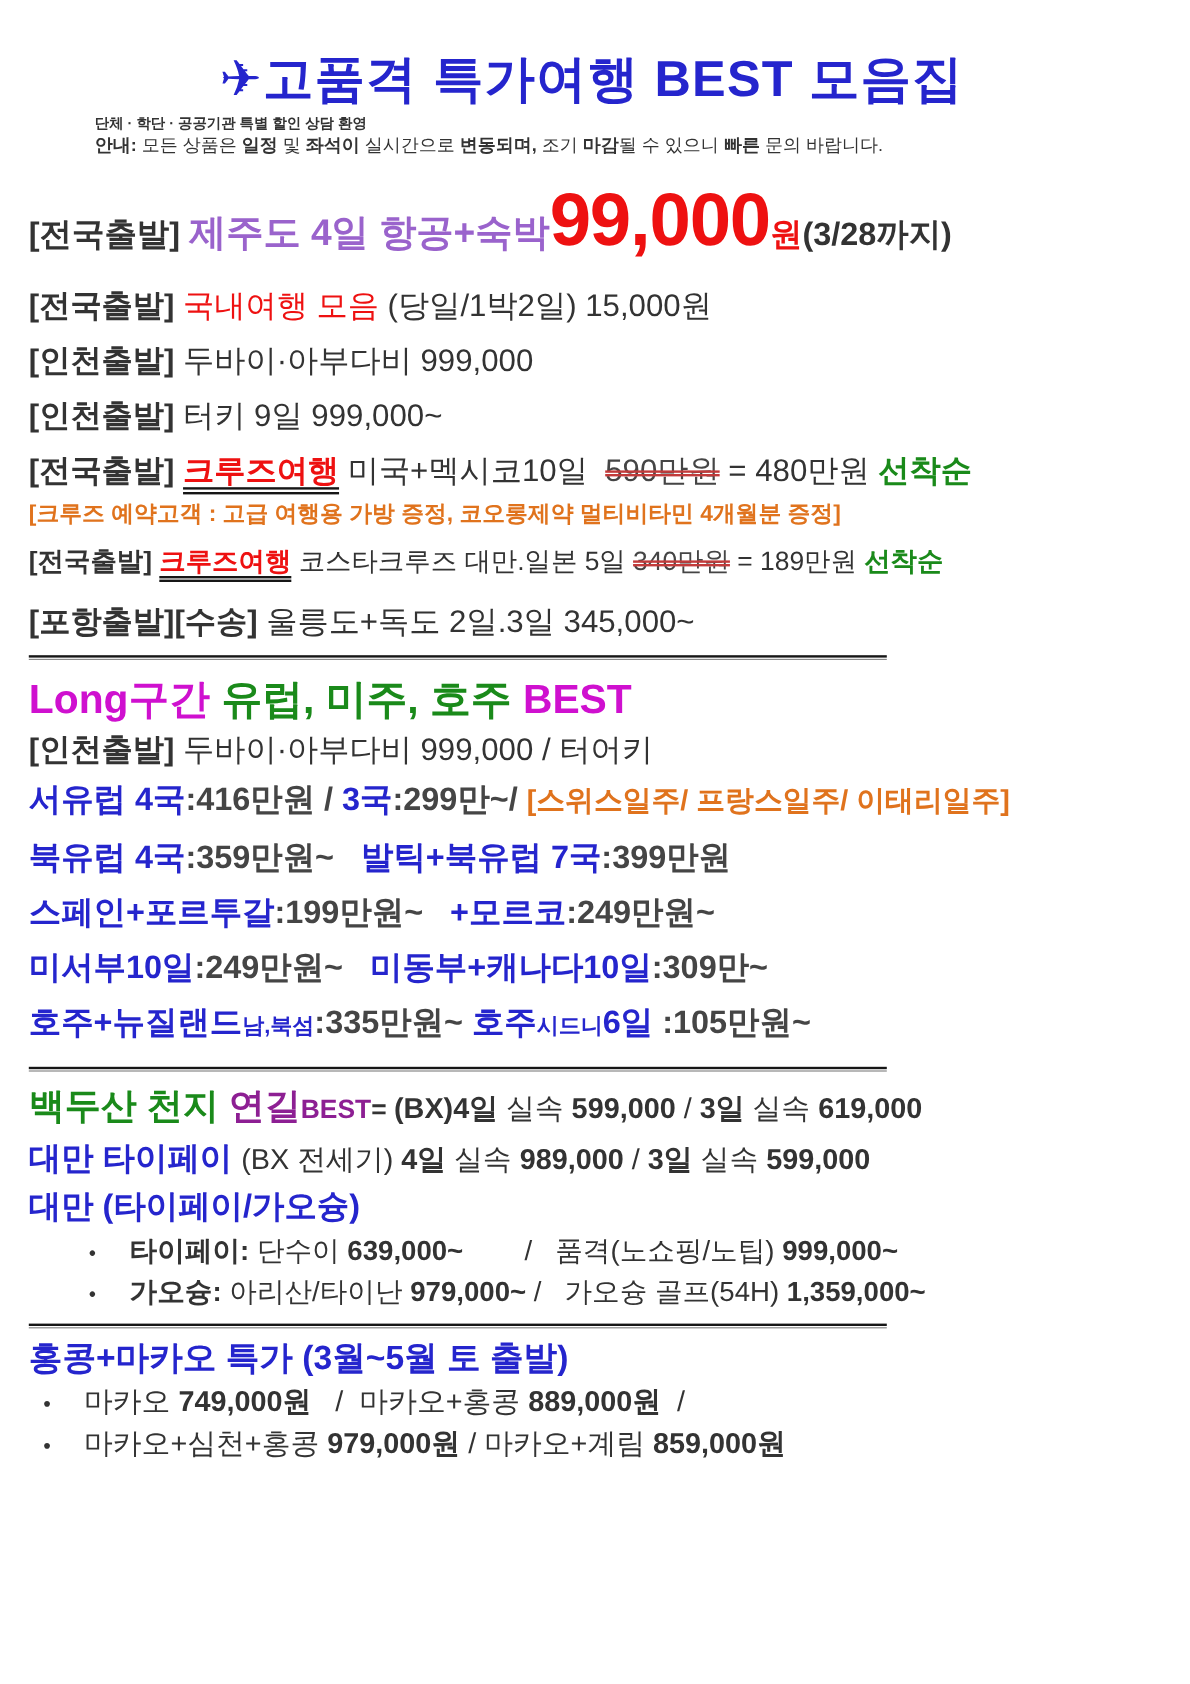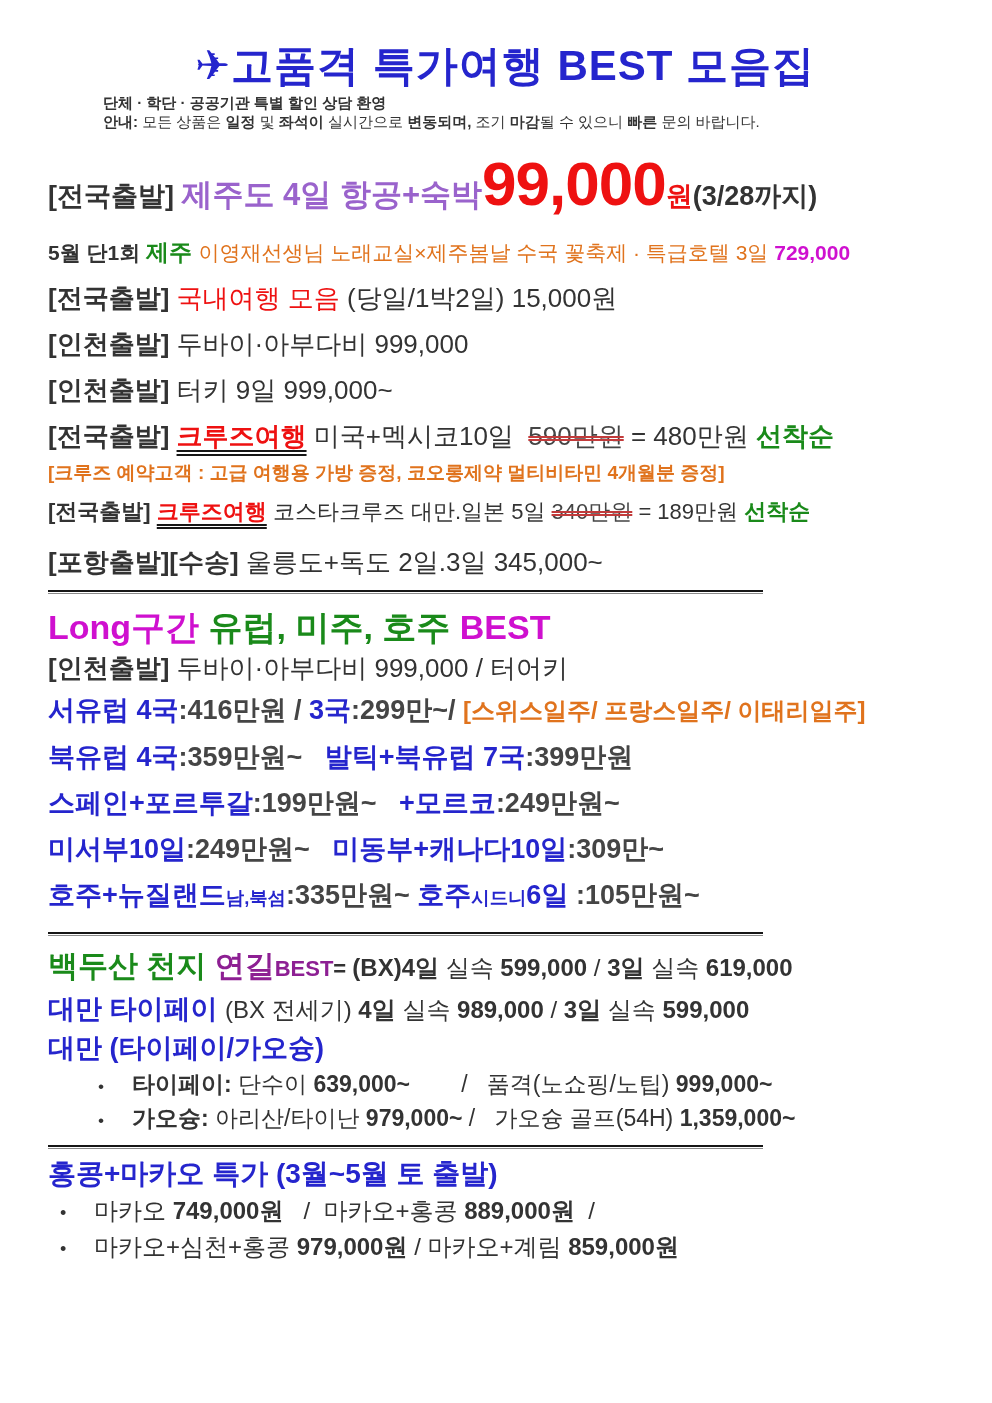--- a/index.html
+++ b/index.html
@@ -1,23 +1,23 @@
 <!DOCTYPE html>
 <html style="--blue: #2525cd; --ink: #333333; --ink2: #454545; --purple: #9a63cc; --red: #ee1111; --green: #1a8a1a; --orange: #e0731d; --magenta: #cf10cf; --violet: #8d1f93; --strike: #c23b3b;"><head>
 <meta charset="utf-8">
 <style>
   *{margin:0;padding:0;box-sizing:border-box}
   html,body{width:992px;height:1403px}
   body{background:#ffffff;font-family:"Liberation Sans","DejaVu Sans",sans-serif;overflow:hidden;color:#333}
-  .page{width:992px;height:1403px;padding:40px 30px 0 48px}
+  .page{width:992px;height:1403px;padding:40px 30px 0 24px}
   .title{text-align:center;font-size:42px;font-weight:800;color:var(--blue);line-height:52px;letter-spacing:1px;white-space:pre}
   .subs{margin:2px 0 0 55px}
   .line{white-space:pre-wrap}
   
-  .l-s1{font-size:15px;font-weight:700;color:var(--ink);line-height:18px}
+  .l-s1{font-size:12px;font-weight:700;color:var(--ink);line-height:18px}
   .l-s2{font-size:15px;color:var(--ink);line-height:19px}
   .l-hero{margin-top:20px;font-size:27px;font-weight:700;line-height:66px;margin-bottom:8px}
   .l-sub{font-size:21px;line-height:30px;margin-bottom:12px}
   .l-std{font-size:26px;line-height:36px;margin-bottom:10px}
   .l-note{font-size:19px;line-height:26px;margin-bottom:10px}
   .l-costa{font-size:22px;line-height:32px;margin-bottom:16px}
   .l-h2{font-size:34px;line-height:46px;margin-bottom:0}
   .l-blue{font-size:27px;line-height:36px;margin-bottom:10px}
   .l-baek{font-size:24px;line-height:40px;margin-bottom:2px}
   .l-b2{font-size:24px;line-height:36px;margin-bottom:2px}
@@ -56,21 +56,20 @@
 <body>
 
 <div class="page">
   <div class="title"><span>✈</span><span>고품격 특가여행 BEST 모음집</span></div>
   <div class="subs">
       <div class="line l-s1"><span class="sg ">단체 · 학단 · 공공기관 특별 할인 상담 환영</span></div>
       <div class="line l-s2"><span class="sg b">안내:</span><span class="sg "> 모든 상품은 </span><span class="sg b">일정</span><span class="sg "> 및 </span><span class="sg b">좌석이</span><span class="sg "> 실시간으로 </span><span class="sg b">변동되며,</span><span class="sg "> 조기 </span><span class="sg b">마감</span><span class="sg ">될 수 있으니 </span><span class="sg b">빠른</span><span class="sg "> 문의 바랍니다.</span></div>
     </div>
   <div>
       <div class="line l-hero"><span class="sg bkb">[전국출발] </span><span class="sg purpleb">제주도 4일 항공+숙박</span><span class="sg redhuge">99,000</span><span class="sg redwon">원</span><span class="sg bkb">(3/28까지)</span></div>
-      <div class="line l-sub"><span class="sg bkb">5월 단1회 </span><span class="sg greenb s23">제주 </span><span class="sg orange">이영재선생님 노래교실×제주봄날 수국 꽃축제 · 특급호텔 3일 </span><span class="sg magentab">729,000</span></div>
       <div class="line l-std"><span class="sg bkb">[전국출발] </span><span class="sg redb">국내여행 모음 </span><span class="sg bk">(당일/1박2일) 15,000원</span></div>
       <div class="line l-std"><span class="sg bkb">[인천출발] </span><span class="sg bk">두바이·아부다비 999,000</span></div>
       <div class="line l-std"><span class="sg bkb">[인천출발] </span><span class="sg bk">터키 9일 999,000~</span></div>
       <div class="line l-std tight"><span class="sg bkb">[전국출발] </span><span class="sg redul">크루즈여행</span><span class="sg bk"> 미국+멕시코10일  </span><span class="sg strike">590만원</span><span class="sg bk"> = 480만원 </span><span class="sg greenb">선착순</span></div>
       <div class="line l-note"><span class="sg orangeb">[크루즈 예약고객 : 고급 여행용 가방 증정, 코오롱제약 멀티비타민 4개월분 증정]</span></div>
       <div class="line l-costa"><span class="sg bkb">[전국출발] </span><span class="sg redul">크루즈여행</span><span class="sg bk"> 코스타크루즈 대만.일본 5일 </span><span class="sg strike">340만원</span><span class="sg bk"> = 189만원 </span><span class="sg greenb">선착순</span></div>
       <div class="line l-std"><span class="sg bkb">[포항출발][수송] </span><span class="sg bk">울릉도+독도 2일.3일 345,000~</span></div>
       <div class="divider "></div>
       <div class="line l-h2"><span class="sg magentab">Long구간 </span><span class="sg greenb">유럽, 미주, 호주 </span><span class="sg magentab">BEST</span></div>
       <div class="line l-std tight"><span class="sg bkb">[인천출발] </span><span class="sg bk">두바이·아부다비 999,000 / 터어키</span></div>

